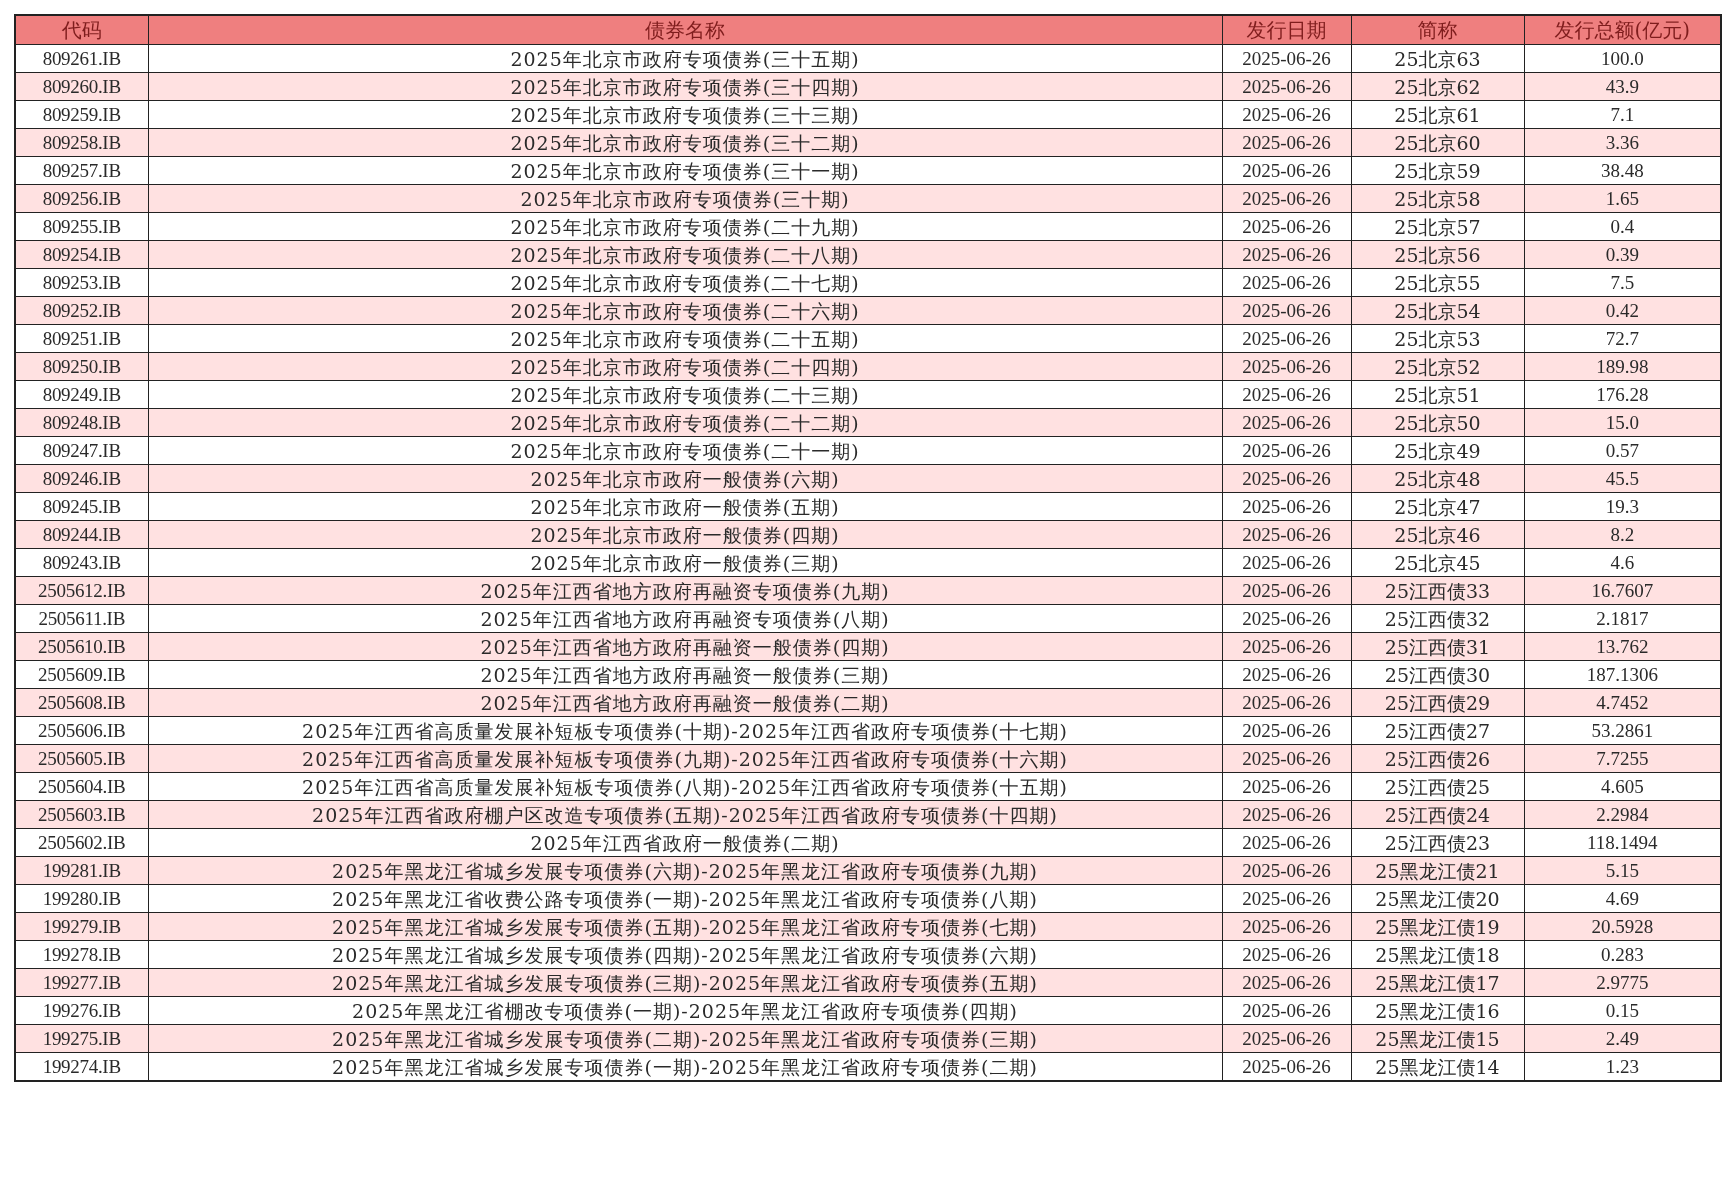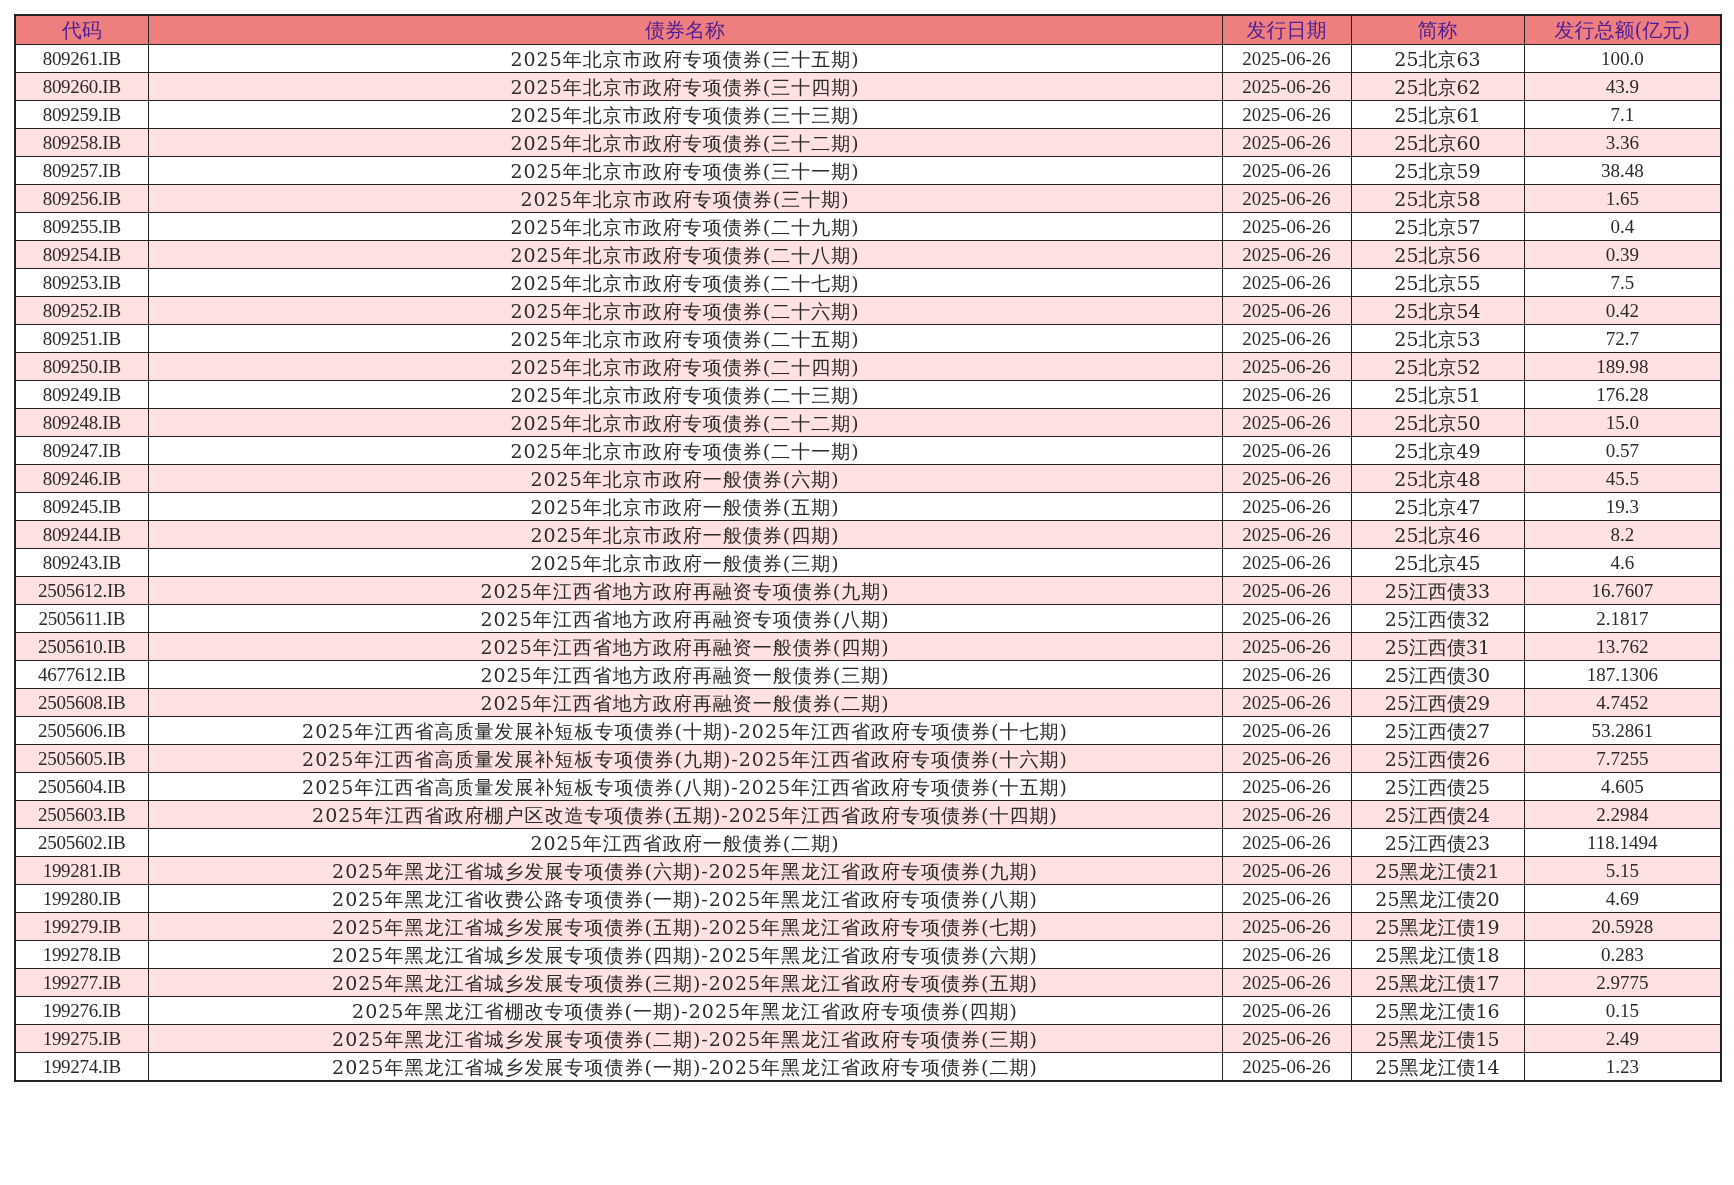--- a/index.html
+++ b/index.html
@@ -2,21 +2,21 @@
 <html><head>
 <meta charset="utf-8">
 <style>
   html, body { margin: 0; padding: 0; background: #ffffff; }
   body { width: 1734px; height: 1185px; position: relative; overflow: hidden;
          font-family: "DejaVu Serif", "Liberation Serif", serif; color: #2a2a2a; }
   table.bonds { position: absolute; left: 14px; top: 14px; width: 1706px;
     border-collapse: collapse; table-layout: fixed; border: 2px solid #222; }
   table.bonds th, table.bonds td { border: 1.6px solid #222; text-align: center;
     white-space: nowrap; overflow: hidden; padding: 0; font-size: 19px; line-height: 26px; }
-  table.bonds thead th { background: #ef7f7f; height: 28px; font-weight: normal; color: #4c1d95; font-size: 20px; }
+  table.bonds thead th { background: #ef7f7f; height: 28px; font-weight: normal; color: #7f1d1d; font-size: 20px; }
   table.bonds tbody td { height: 27px; }
   table.bonds tbody tr:nth-child(even) td { background: #ffe1e1; }
   table.bonds tbody tr:nth-child(odd) td { background: #ffffff; }
   col.c-code { width: 133px; }
   col.c-name { width: 1074px; }
   col.c-date { width: 129px; }
   col.c-short { width: 173px; }
   col.c-amt { width: 197px; }
   td.code { font-family: "Liberation Serif", serif; font-size: 20px; letter-spacing: -0.3px; }
   td.date { font-family: "Liberation Serif", serif; font-size: 20px; }
@@ -192,21 +192,21 @@
         <td class="amt">2.1817</td>
       </tr>
       <tr>
         <td class="code">2505610.IB</td>
         <td class="name">2025年江西省地方政府再融资一般债券(四期)</td>
         <td class="date">2025-06-26</td>
         <td class="short">25江西债31</td>
         <td class="amt">13.762</td>
       </tr>
       <tr>
-        <td class="code">4677612.IB</td>
+        <td class="code">2505609.IB</td>
         <td class="name">2025年江西省地方政府再融资一般债券(三期)</td>
         <td class="date">2025-06-26</td>
         <td class="short">25江西债30</td>
         <td class="amt">187.1306</td>
       </tr>
       <tr>
         <td class="code">2505608.IB</td>
         <td class="name">2025年江西省地方政府再融资一般债券(二期)</td>
         <td class="date">2025-06-26</td>
         <td class="short">25江西债29</td>

